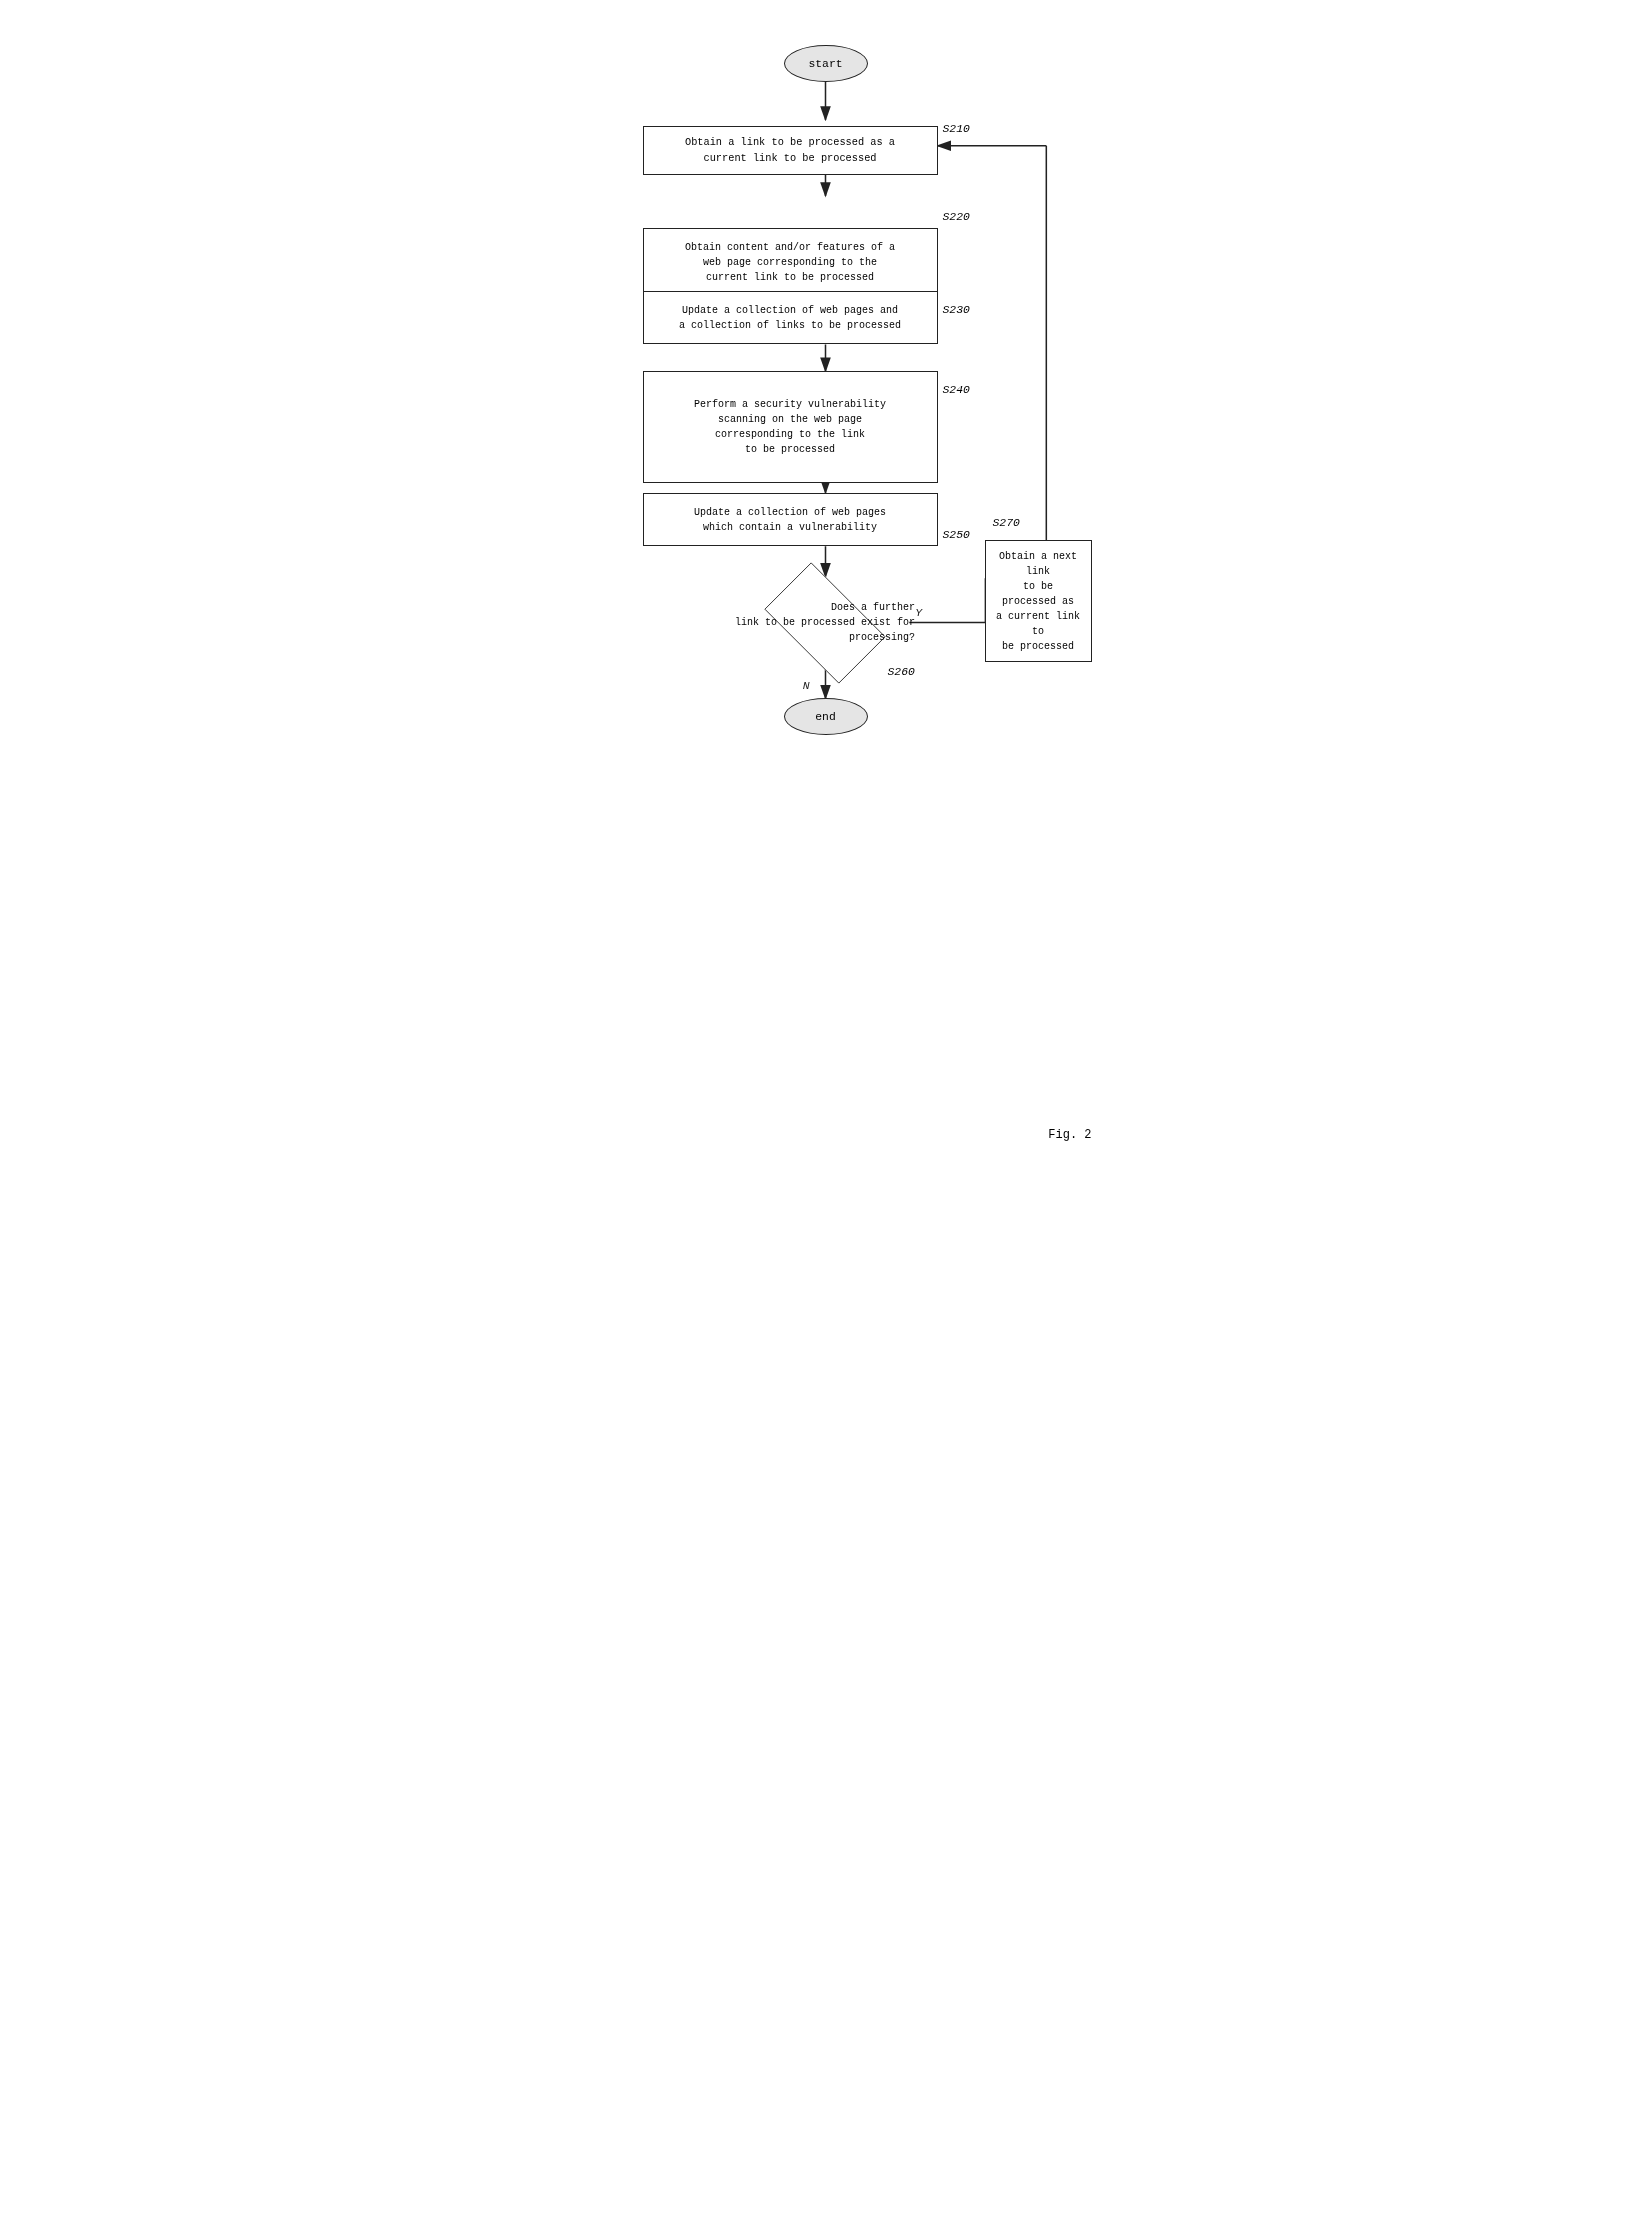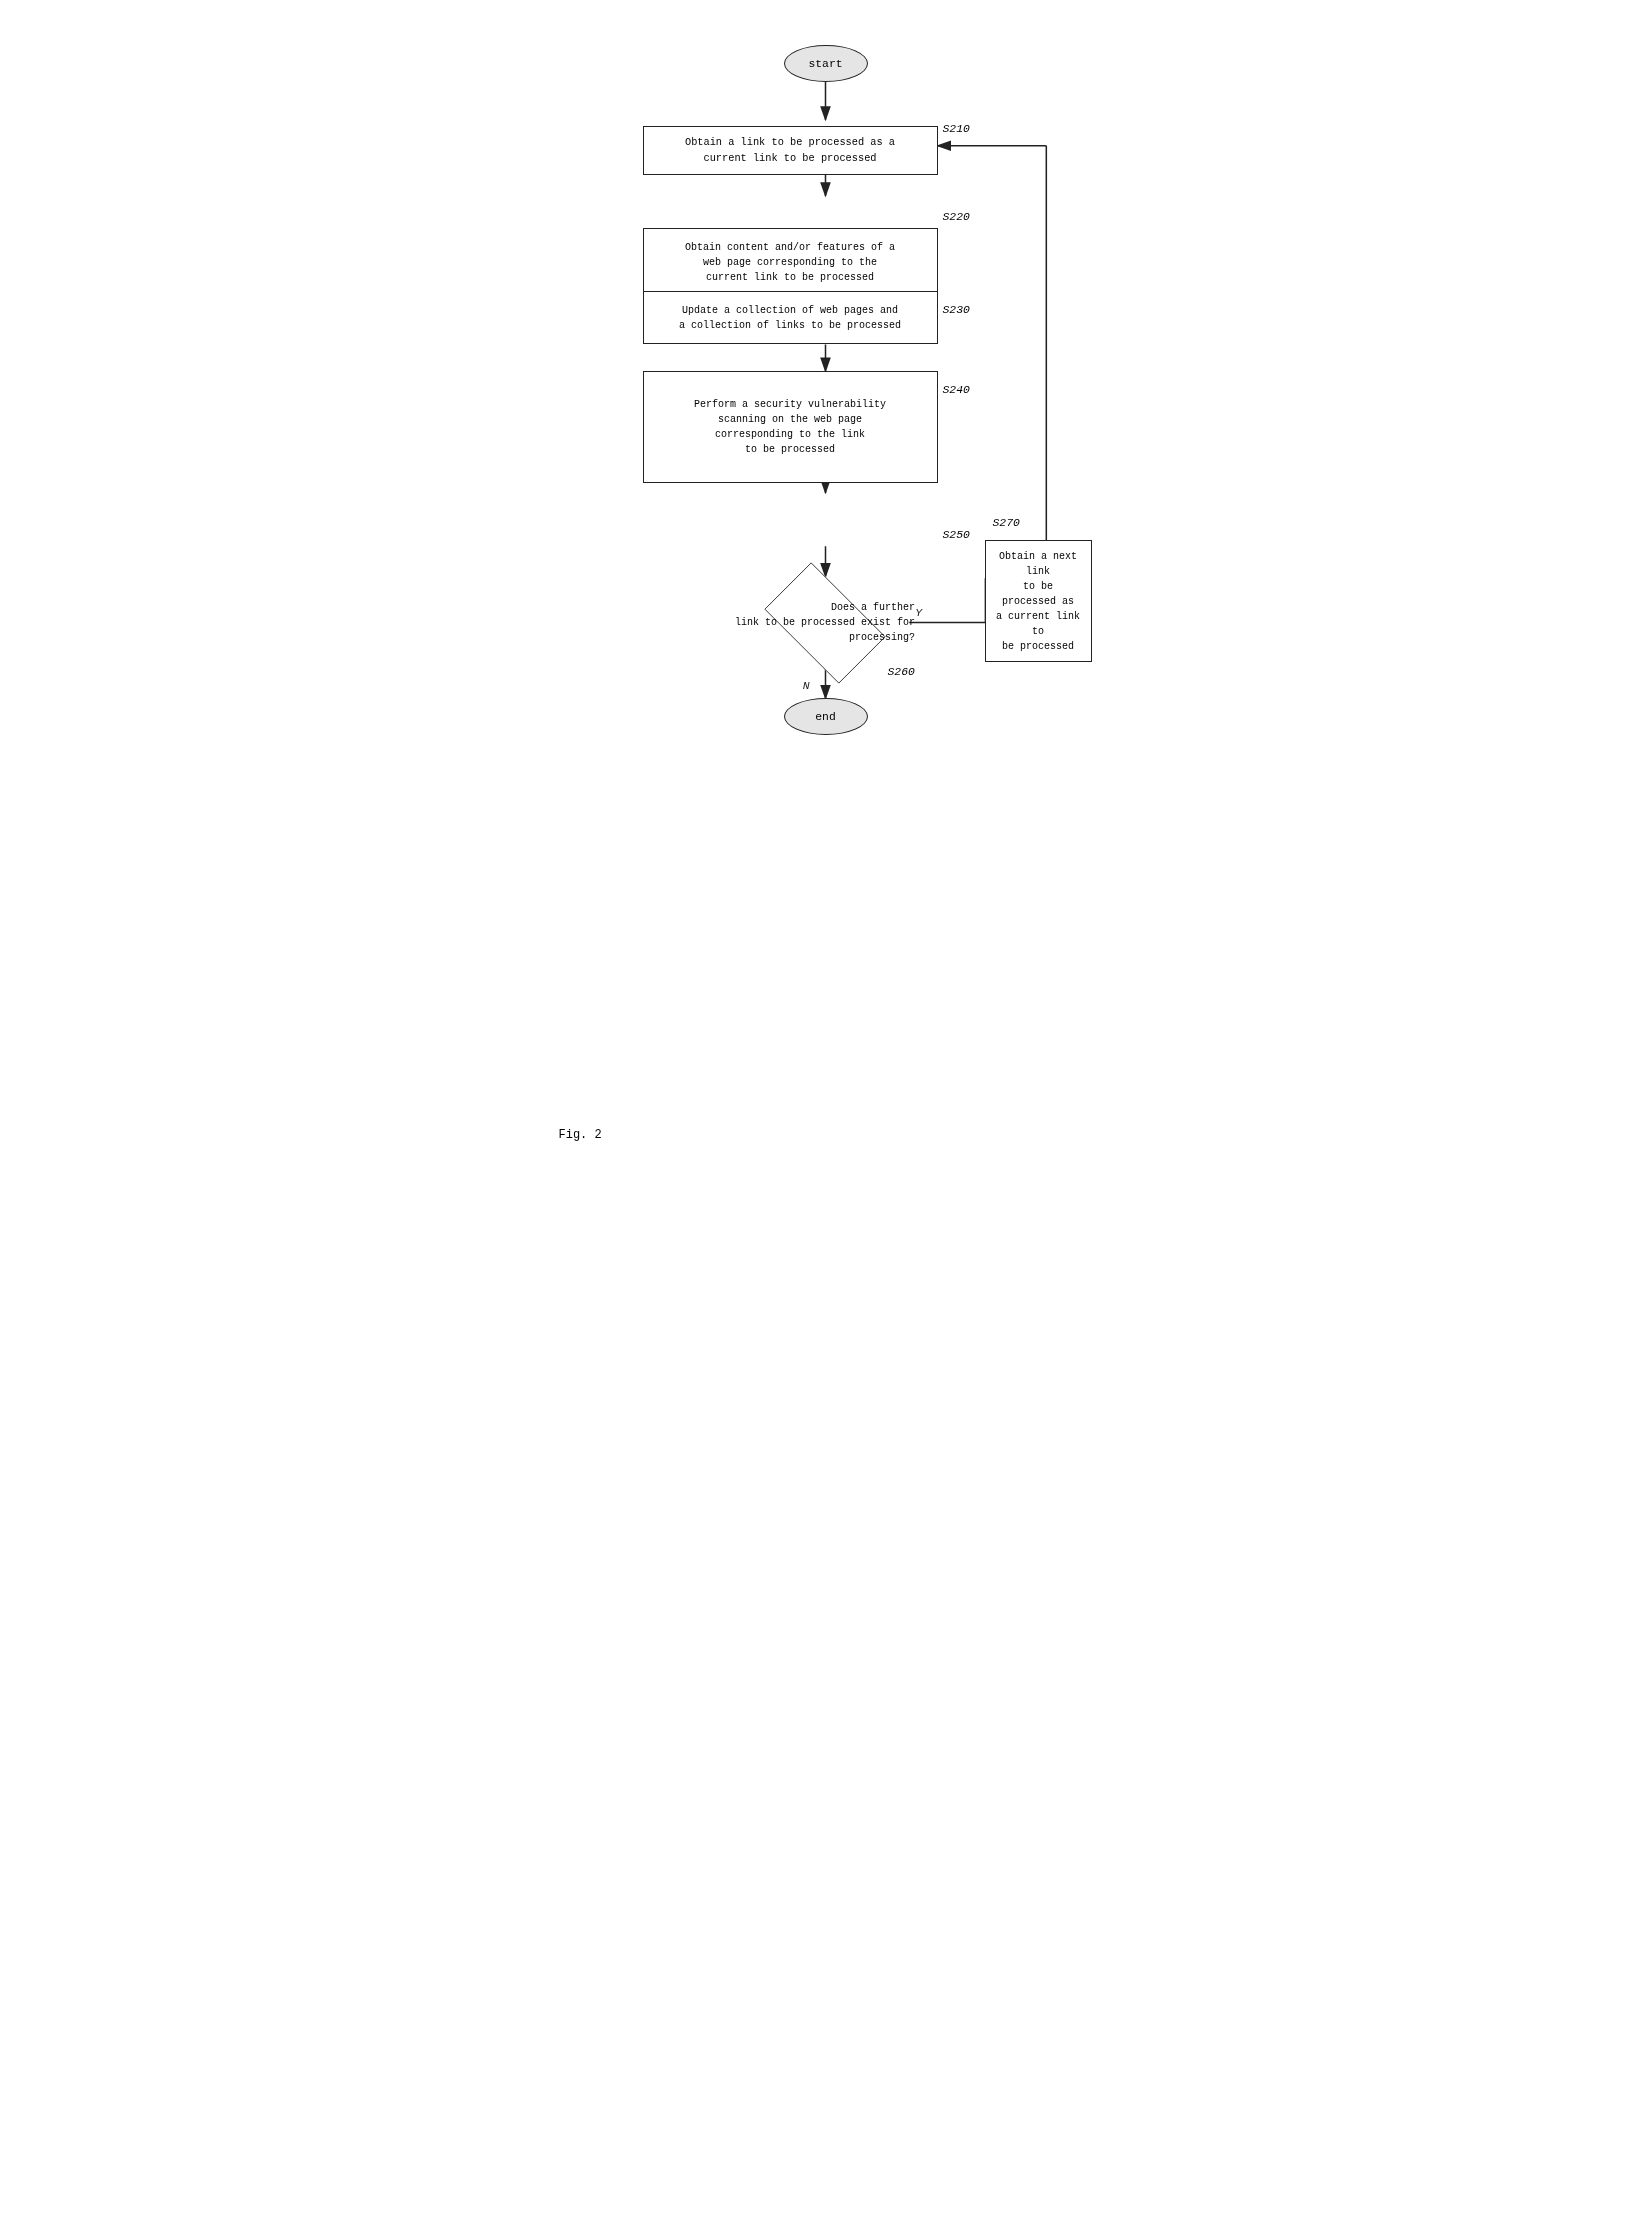--- a/index.html
+++ b/index.html
@@ -78,21 +78,21 @@
       top: 0;
       left: 0;
       width: 100%;
       height: 100%;
       pointer-events: none;
     }
     .fig-caption {
       position: absolute;
       bottom: 0;
       width: 100%;
-      text-align: left;
+      text-align: right;
       font-size: 12px;
       margin-top: 40px;
     }
   </style>
 </head>
 <body>
 
 <div class="diagram-container">
 
   <svg class="arrows" viewBox="0 0 700 1400" width="533" height="1066">
@@ -158,20 +158,23 @@
     <span>S230</span>
   </div>
 
   <div class="flow-rect" style="left:84px; top:341px; width:295px; height:112px; font-size:10px;">
     <span>Perform a security vulnerability<br>scanning on the web page<br>corresponding to the link<br>to be processed</span>
   </div>
   <div class="label" style="left:384px; top:354px;">
     <span>S240</span>
   </div>
 
+  <div class="flow-rect" style="left:84px; top:463px; width:295px; height:53px; font-size:10px;">
+    <span>Update a collection of web pages<br>which contain a vulnerability</span>
+  </div>
   <div class="label" style="left:384px; top:499px;">
     <span>S250</span>
   </div>
 
   <div class="flow-diamond" style="left:175px; top:547px; width:183px; height:91px;text-align:right;">
     <div class="flow-diamond-text">
       <span>Does a further<br>link to be processed exist for<br>processing?</span>
     </div>
   </div>
   <div class="label" style="left:329px; top:636px;">

